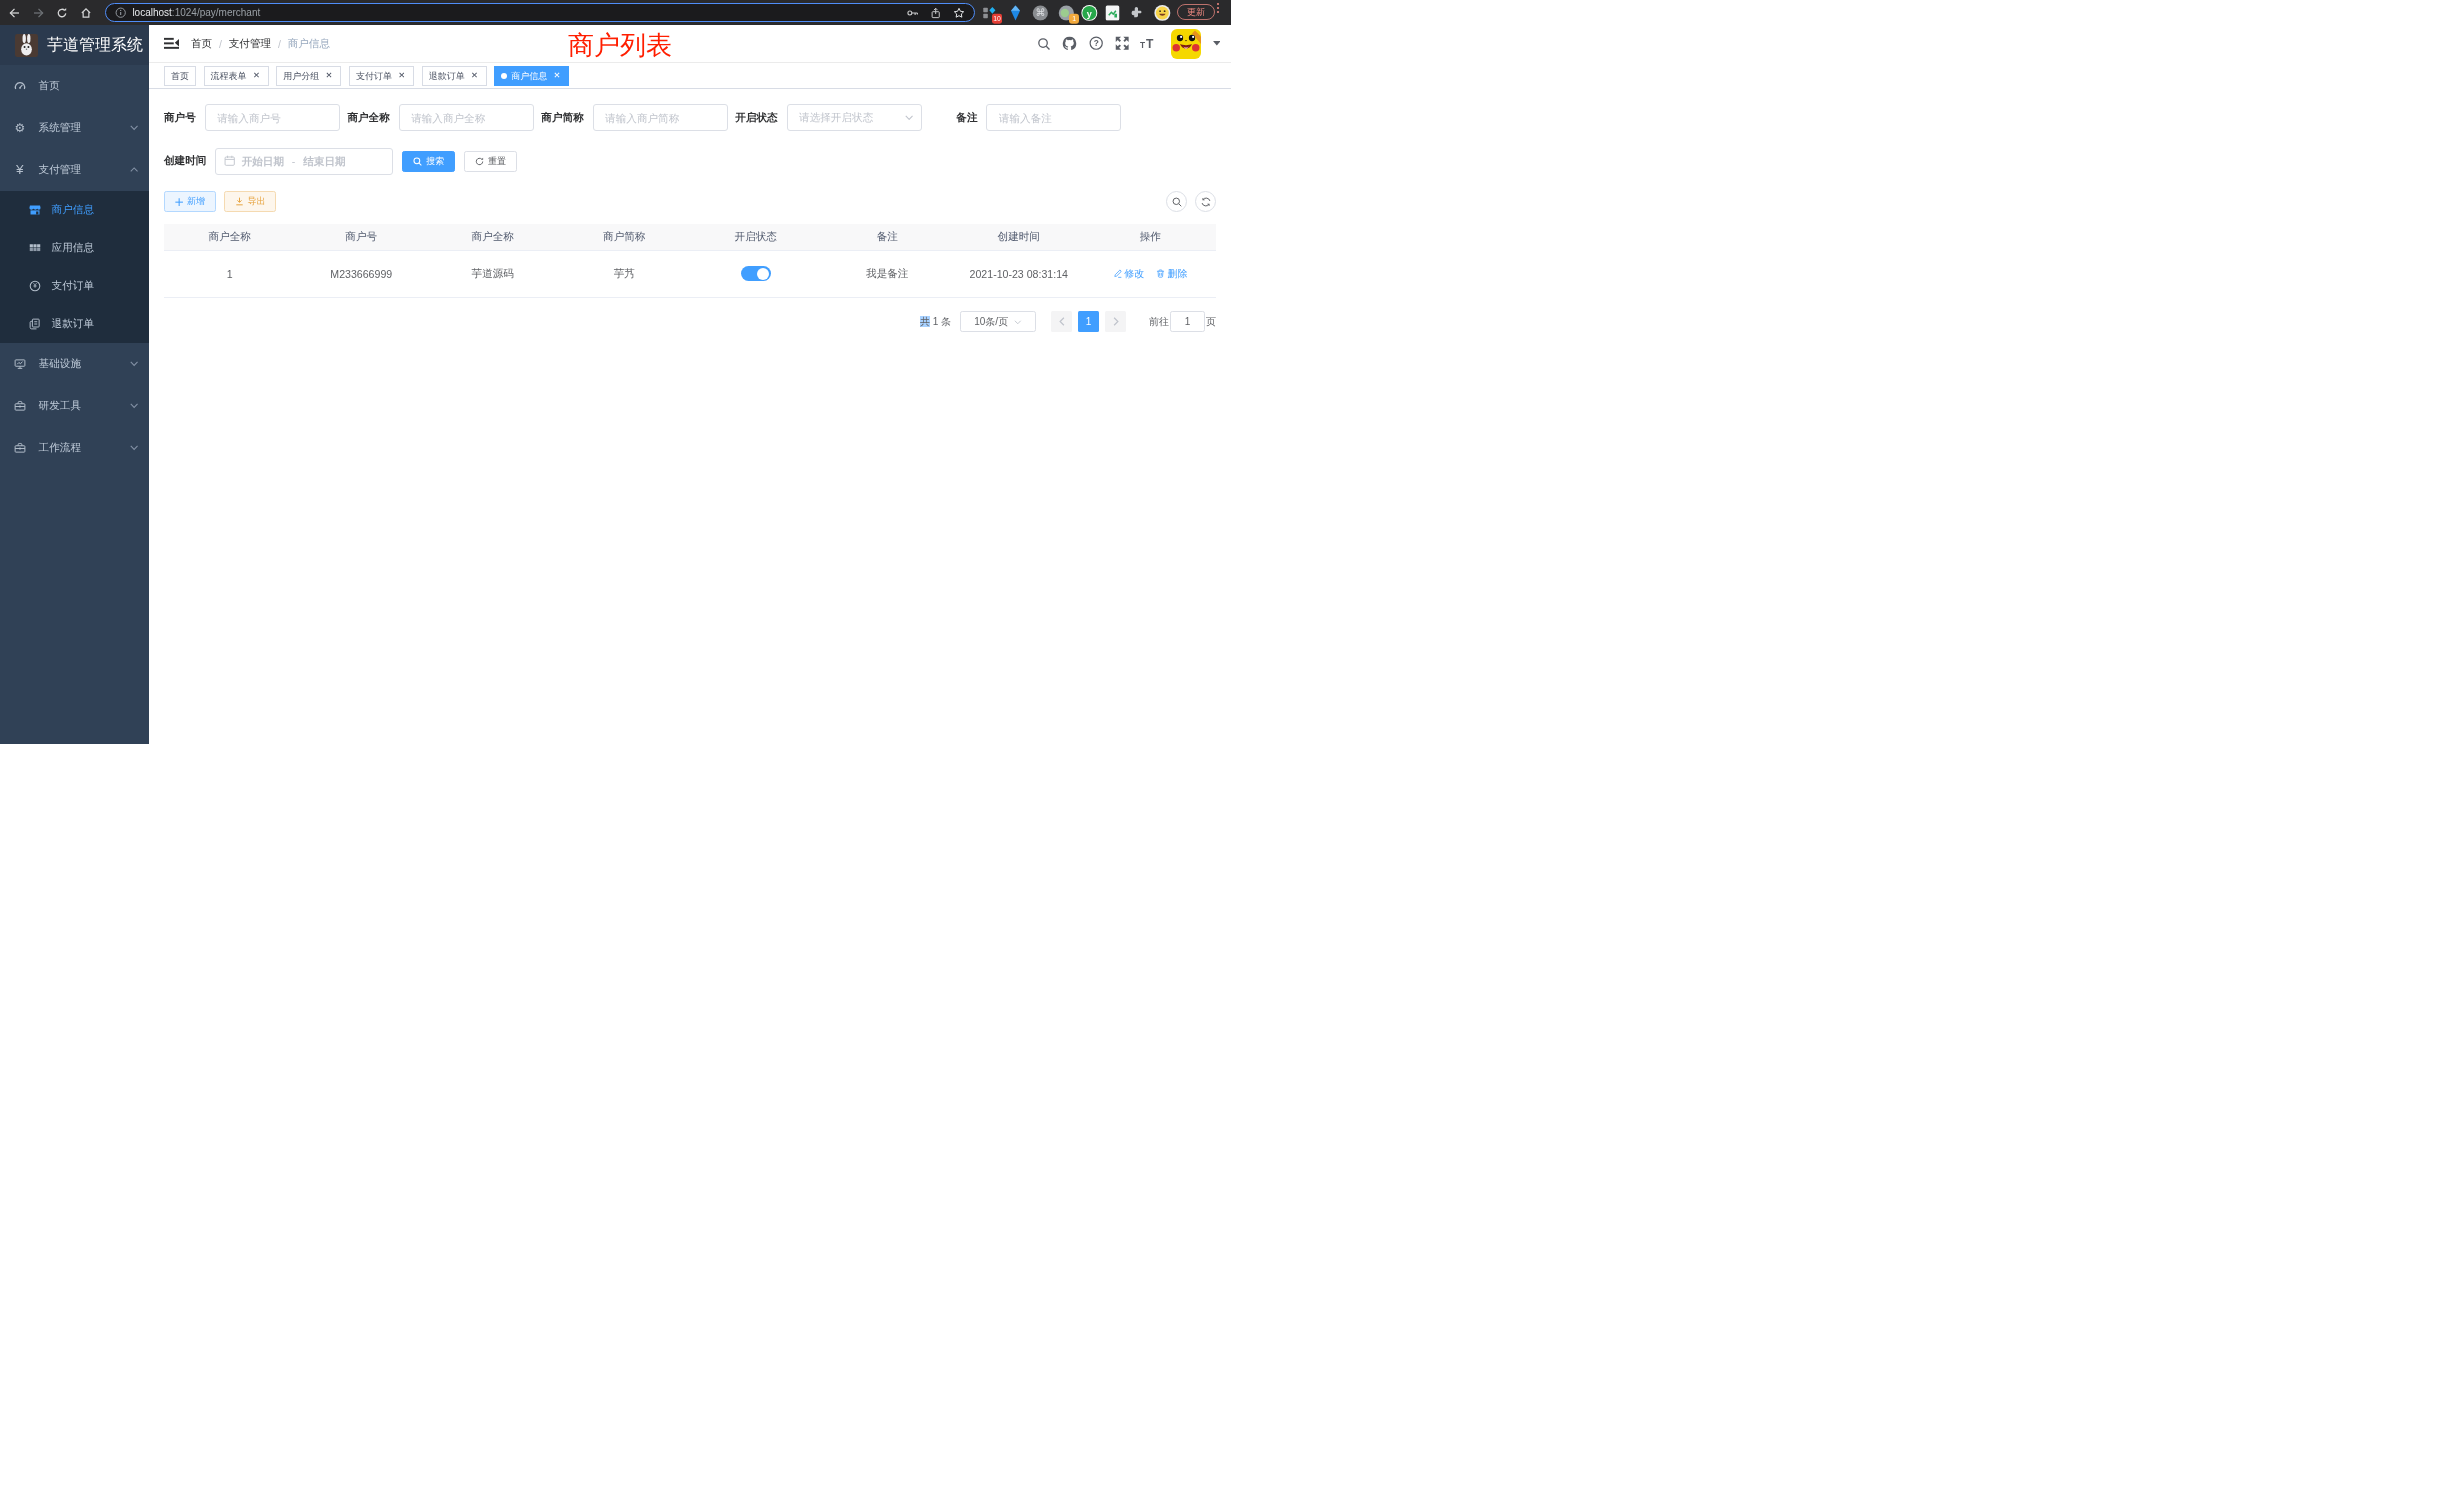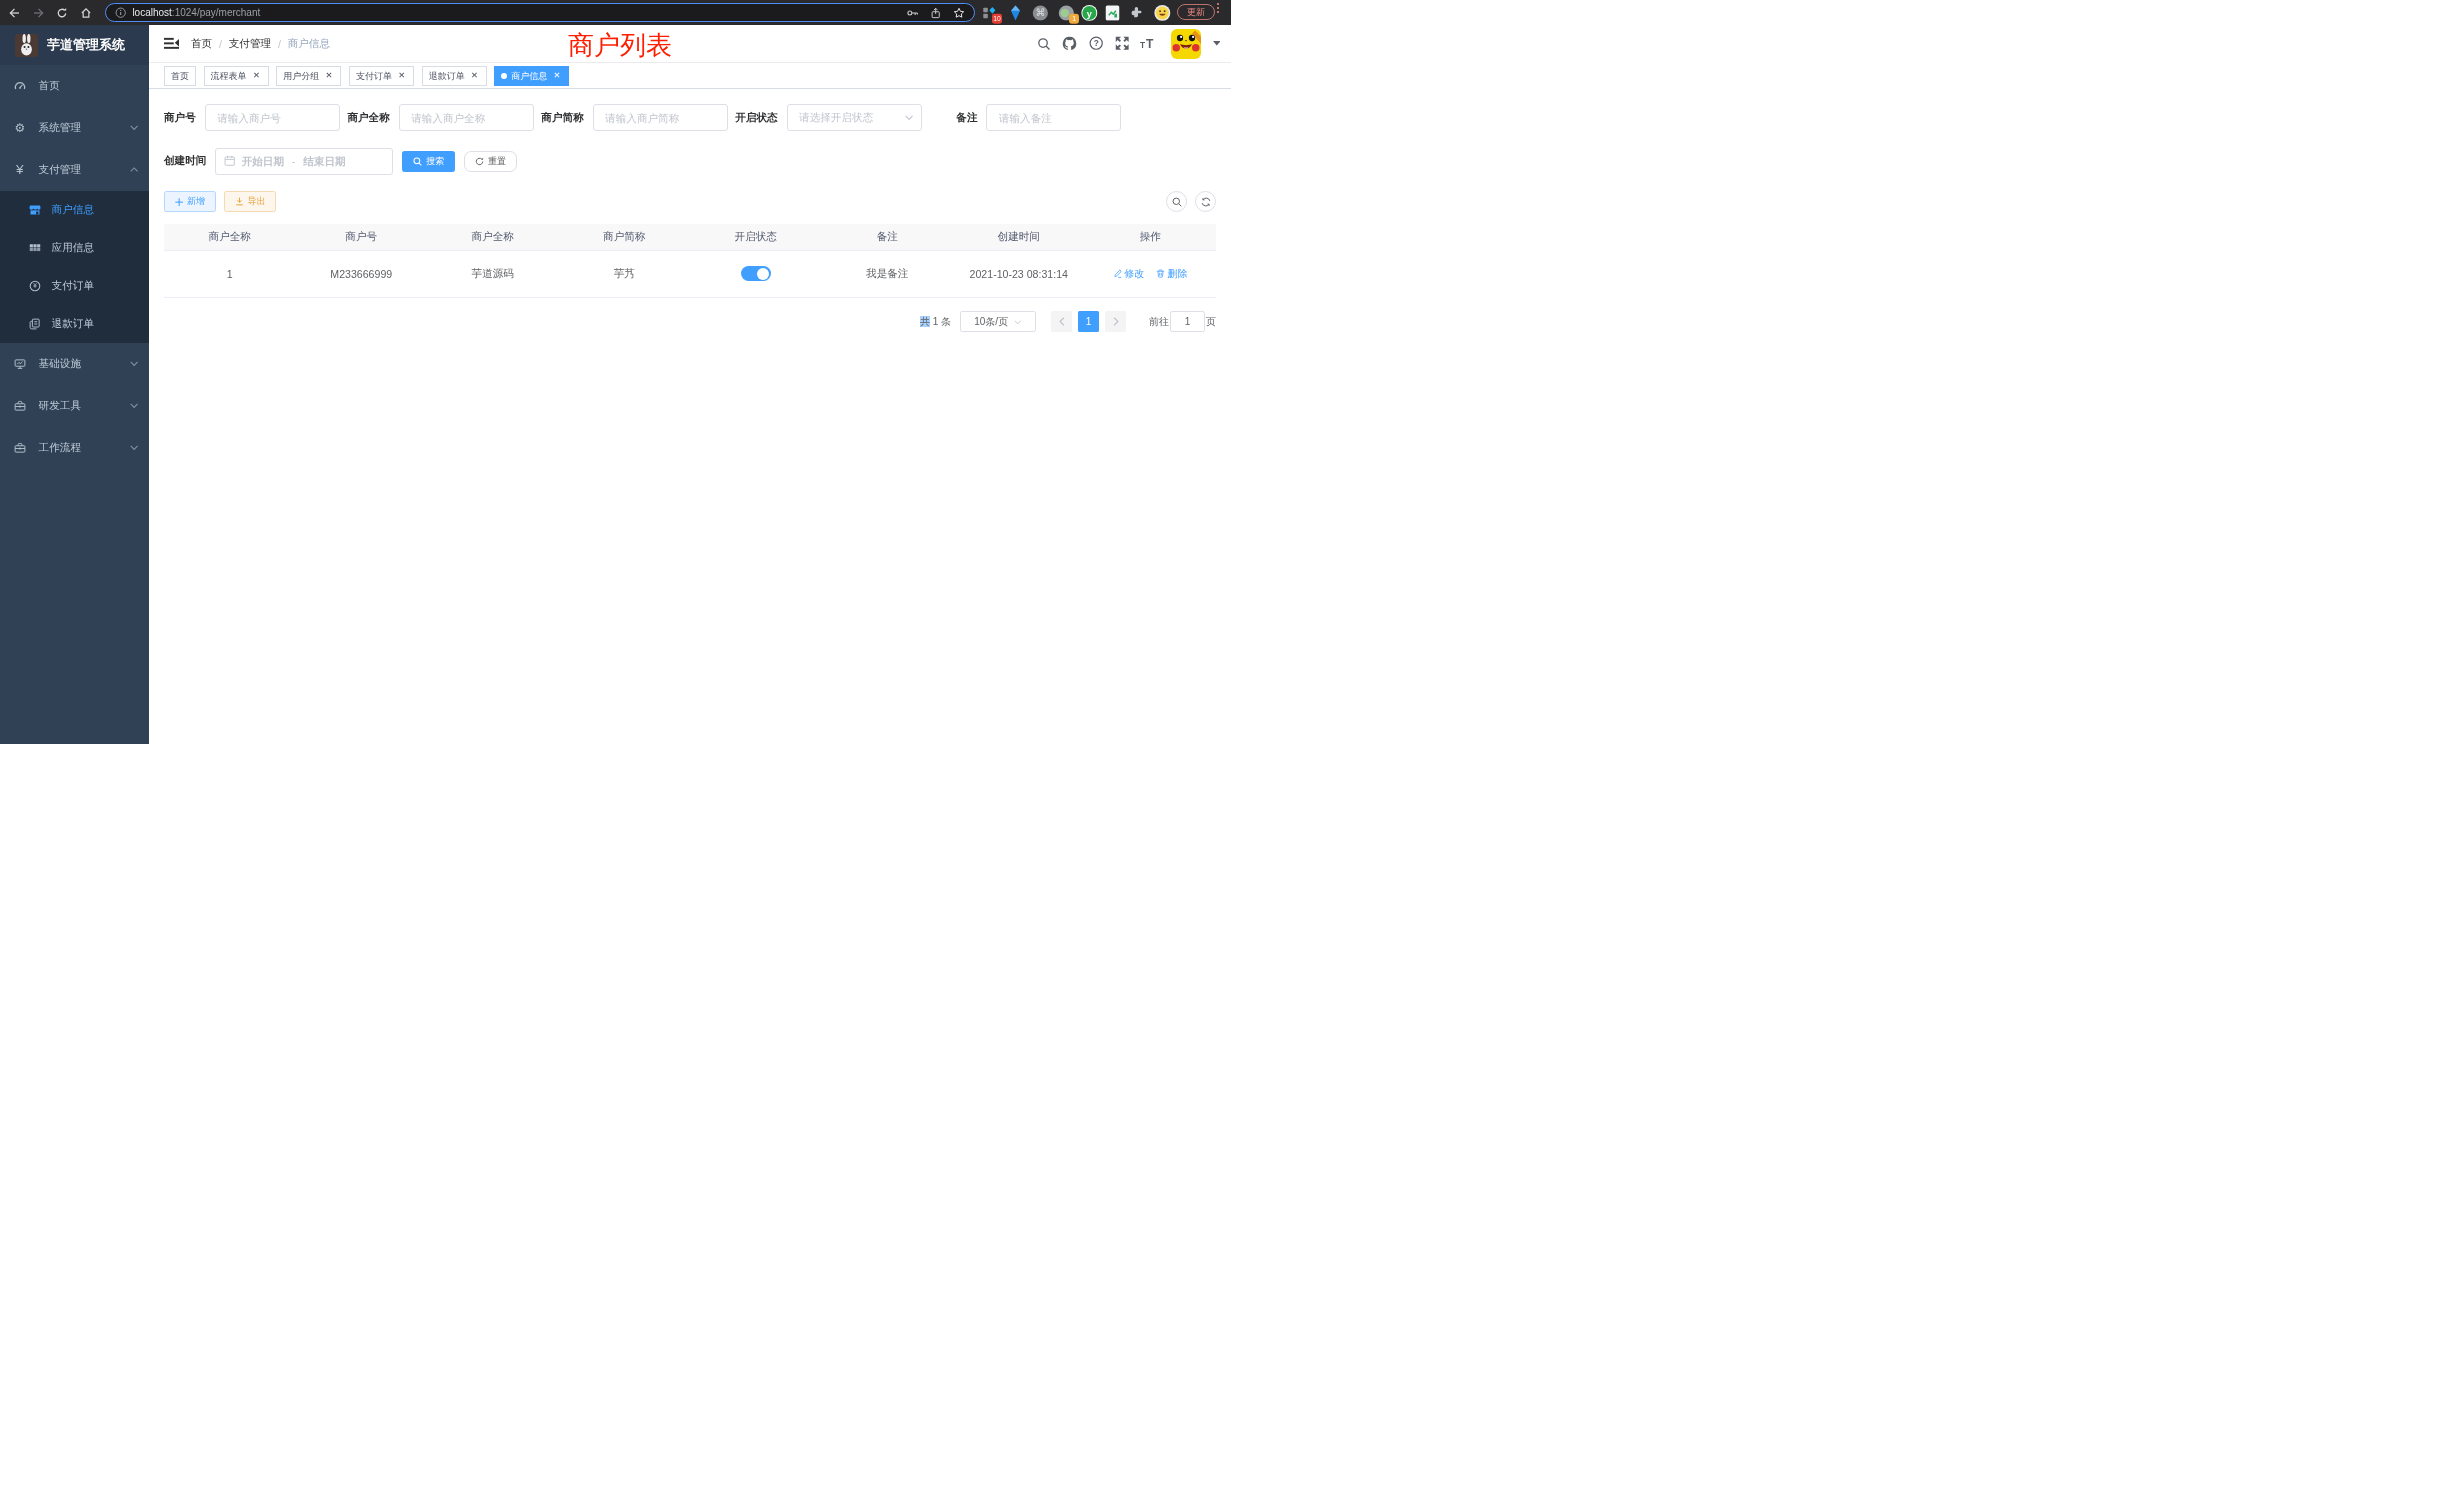--- a/index.html
+++ b/index.html
@@ -23,21 +23,21 @@
                  border-radius:9px; color:#f28b82; font-size:9px; line-height:15px; text-align:center; }
   .kebab { position:absolute; left:1217px; top:3px; color:#f28b82; font-size:11.4px; letter-spacing:0; line-height:6px;
            display:flex; flex-direction:column; gap:1.5px; align-items:center; }
   .kebab i { width:2.3px; height:2.3px; border-radius:50%; background:#f28b82; }
 
   
   .app { display:flex; height:719px; }
   .sidebar { width:149px; background:#304156; color:#bfcbd9; flex:none; }
   .logo-row { height:40px; display:flex; align-items:center; padding-left:15px; background:#2b3a4e; }
   .logo-img { width:23px; height:23px; border-radius:2.3px; overflow:hidden; flex:none; }
-  .logo-title { color:#fff; font-size:13px; font-weight:bold; margin-left:9px; white-space:nowrap; }
+  .logo-title { color:#fff; font-size:16px; font-weight:normal; margin-left:9px; white-space:nowrap; }
   .menu-item { height:42px; display:flex; align-items:center; padding:0 10.6px 0 13px; font-size:10.6px; cursor:pointer; position:relative; }
   .menu-item .mi-icon { width:13.6px; display:flex; justify-content:center; color:#b4bfcc; }
   .menu-item .mi-label { margin-left:12px; flex:1; }
   .menu-item .chev { color:#8391a5; }
   .submenu { background:#1f2d3d; }
   .submenu .menu-item { height:38px; padding-left:28px; }
   .submenu .menu-item .mi-label { margin-left:10px; }
   .submenu .menu-item.active { color:#409eff; }
   .submenu .menu-item.active .mi-icon { color:#409eff; }
   .yen-glyph { font-size:13.6px; color:#b4bfcc; line-height:1; }
@@ -72,21 +72,21 @@
   .flabel { font-size:10.6px; color:#303133; font-weight:700; padding-right:9px; white-space:nowrap; }
   .tinput { width:135px; height:27px; border:0.8px solid #dcdfe6; border-radius:3px; padding:0 11.4px; font-size:10.6px; color:#606266; outline:none; background:#fff; }
   .tinput::placeholder { color:#c0c4cc; }
   .select { width:135px; height:27px; border:0.8px solid #dcdfe6; border-radius:3px; padding:0 7.6px 0 11.4px; display:flex; align-items:center; justify-content:space-between; color:#c0c4cc; font-size:10.6px; background:#fff; cursor:pointer; }
   .daterange { width:178px; height:27px; border:0.8px solid #dcdfe6; border-radius:3px; display:flex; align-items:center; padding:0 7.6px; color:#c0c4cc; }
   .daterange input { border:none; outline:none; width:55px; text-align:center; font-size:10.6px; color:#606266; background:transparent;font-weight:bold; }
   .daterange input::placeholder { color:#c0c4cc; }
   .dr-sep { color:#c0c4cc; font-size:10.6px; padding:0 1.5px; }
   .btn { height:21px; border-radius:2.3px; font-size:9px; display:inline-flex; align-items:center; gap:3.8px; padding:0 10px; cursor:pointer; border:0.8px solid transparent; white-space:nowrap; }
   .btn-primary { background:#409eff; color:#fff; border-color:#409eff; }
-  .btn-plain { background:#fff; color:#606266; border-color:#dcdfe6;border-radius:7px; }
+  .btn-plain { background:#fff; color:#606266; border-color:#dcdfe6; }
   .btn-add { background:#ecf5ff; color:#409eff; border-color:#b3d8ff; }
   .btn-export { background:#fdf6ec; color:#e6a23c; border-color:#f5dab1; }
   .toolbar-row { display:flex; align-items:center; margin-top:1.5px; }
   .circle-btns { margin-left:auto; display:flex; gap:7.6px; }
   .cbtn { width:21px; height:21px; border-radius:50%; border:0.8px solid #dcdfe6; background:#fff; display:flex; align-items:center; justify-content:center; color:#606266; cursor:pointer; }
 
   
   table { width:100%; border-collapse:collapse; margin-top:12px; font-size:10.6px; table-layout:fixed; }
   th { background:#f8f8f9; color:#515a6e; font-weight:400; height:26px; text-align:center; border-bottom:0.8px solid #ebeef5; }
   td { height:47px; text-align:center; color:#606266; border-bottom:0.8px solid #ebeef5; }

